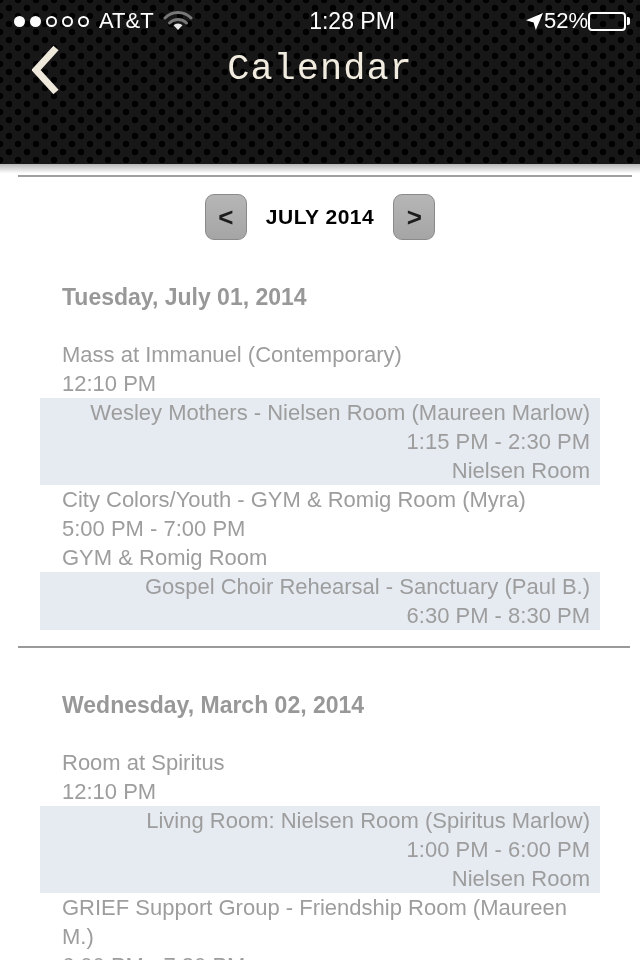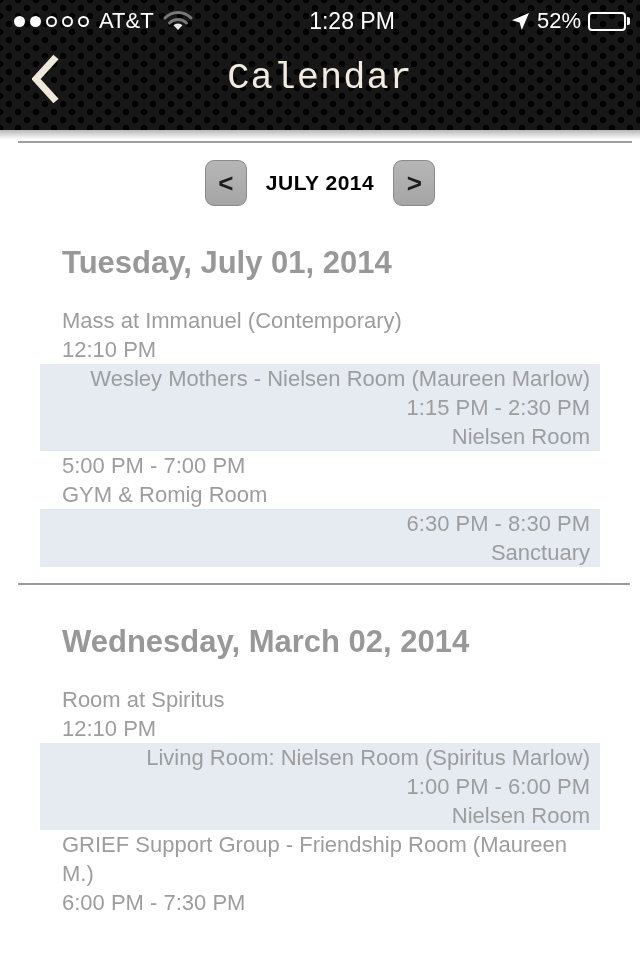--- a/index.html
+++ b/index.html
@@ -3,49 +3,49 @@
 <meta charset="utf-8">
 <style>
   html,body{margin:0;padding:0;}
   body{
     width:640px;height:960px;overflow:hidden;background:#ffffff;
     font-family:"Liberation Sans","DejaVu Sans",sans-serif;
     position:relative;
   }
   
   .app-header{
-    position:relative;width:640px;height:130px;
+    position:relative;width:640px;height:164px;
     background-color:#171717;
     background-image:
       radial-gradient(circle,#000 3px,rgba(0,0,0,0) 3.6px),
       radial-gradient(circle,#000 3px,rgba(0,0,0,0) 3.6px);
     background-size:18px 16px,18px 16px;
     background-position:0 0,9px 8px;
   }
   .status-bar{
     position:absolute;top:0;left:0;width:640px;height:42px;
     color:#fff;font-size:22px;
   }
   .sb-left{position:absolute;left:14px;top:0;height:42px;display:flex;align-items:center;}
   .sb-center{position:absolute;left:0;top:0;width:640px;height:42px;display:flex;align-items:center;justify-content:center;font-size:23px;margin-left:32px;}
-  .sb-right{position:absolute;right:10px;top:0;height:42px;display:flex;align-items:center;gap:7px;}
+  .sb-right{position:absolute;right:10px;top:0;height:42px;display:flex;align-items:center;}
   .signal-dots{display:flex;align-items:center;gap:5px;margin-right:10px;}
   .sdot{width:11px;height:11px;border-radius:50%;box-sizing:border-box;}
   .sdot.filled{background:#fff;}
   .sdot.empty{border:2px solid #fff;}
   .carrier{margin-right:9px;}
   .wifi-svg{display:block;}
   .batt-body{
     width:38px;height:19px;border:2px solid #fff;border-radius:4px;
     box-sizing:border-box;position:relative;padding:2px;
   }
   .batt-fill{height:100%;background:#fff;border-radius:1px;}
   .batt-nub{width:3px;height:8px;background:#fff;border-radius:0 2px 2px 0;margin-left:1px;}
   .batt-wrap{display:flex;align-items:center;}
-  .nav-bar{position:absolute;top:34px;left:0;width:640px;height:88px;}
+  .nav-bar{position:absolute;top:25px;left:0;width:640px;height:88px;}
   .back-button{
     position:absolute;left:18px;top:14px;width:56px;height:62px;
     display:flex;align-items:center;justify-content:center;cursor:pointer;background:none;border:none;padding:0;
   }
   .nav-title{
     position:absolute;left:0;top:0;width:640px;height:88px;
     display:flex;align-items:center;justify-content:center;
     color:#f1ecdf;font-size:37px;
     font-family:"Liberation Mono","DejaVu Sans Mono",monospace;
     letter-spacing:1px;
@@ -61,21 +61,21 @@
     border:1px solid #8a8a8a;
     font-family:"Liberation Sans",sans-serif;
     font-size:26px;font-weight:bold;color:#1d1d1d;
     display:flex;align-items:center;justify-content:center;
     cursor:pointer;padding:0;box-sizing:border-box;
   }
   .month-title{font-size:21px;font-weight:bold;color:#000;margin:0 10px;letter-spacing:0.5px;}
   
   .day-divider{height:2px;background:#9a9a9a;margin:16px 10px 0 18px;}
   .day-header{
-    font-size:31px;font-weight:bold;color:#989898;
+    font-size:23px;font-weight:bold;color:#989898;
     margin:44px 0 0 62px;line-height:26px;
   }
   .events{margin-top:30px;}
   .event{
     margin-left:40px;width:560px;box-sizing:border-box;
     padding-left:22px;padding-right:10px;
     font-size:22px;line-height:29px;color:#9d9d9d;
   }
   .event.highlighted{background:#e6eaf1;text-align:right;}
   .ev-line{display:block;}
@@ -141,26 +141,27 @@
         <div class="event">
           <span class="ev-line">Mass at Immanuel (Contemporary)</span>
           <span class="ev-line">12:10 PM</span>
         </div>
         <div class="event highlighted">
           <span class="ev-line">Wesley Mothers - Nielsen Room (Maureen Marlow)</span>
           <span class="ev-line">1:15 PM - 2:30 PM</span>
           <span class="ev-line">Nielsen Room</span>
         </div>
         <div class="event">
+          <span class="ev-line">City Colors/Youth - GYM &amp; Romig Room (Myra)</span>
           <span class="ev-line">5:00 PM - 7:00 PM</span>
           <span class="ev-line">GYM &amp; Romig Room</span>
         </div>
         <div class="event highlighted">
+          <span class="ev-line">Gospel Choir Rehearsal - Sanctuary (Paul B.)</span>
           <span class="ev-line">6:30 PM - 8:30 PM</span>
-          <span class="ev-line">Sanctuary</span>
         </div>
       </div>
     </section>
     <div class="day-divider"></div>
     <section>
       <div class="day-header">Wednesday, March 02, 2014</div>
       <div class="events">
         <div class="event">
           <span class="ev-line">Room at Spiritus</span>
           <span class="ev-line">12:10 PM</span>

